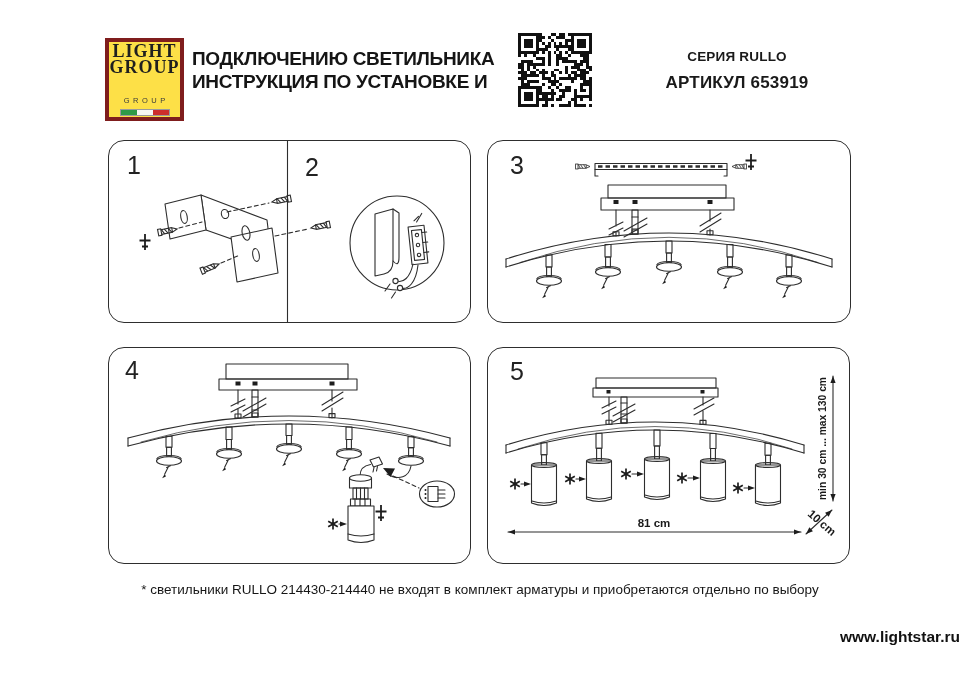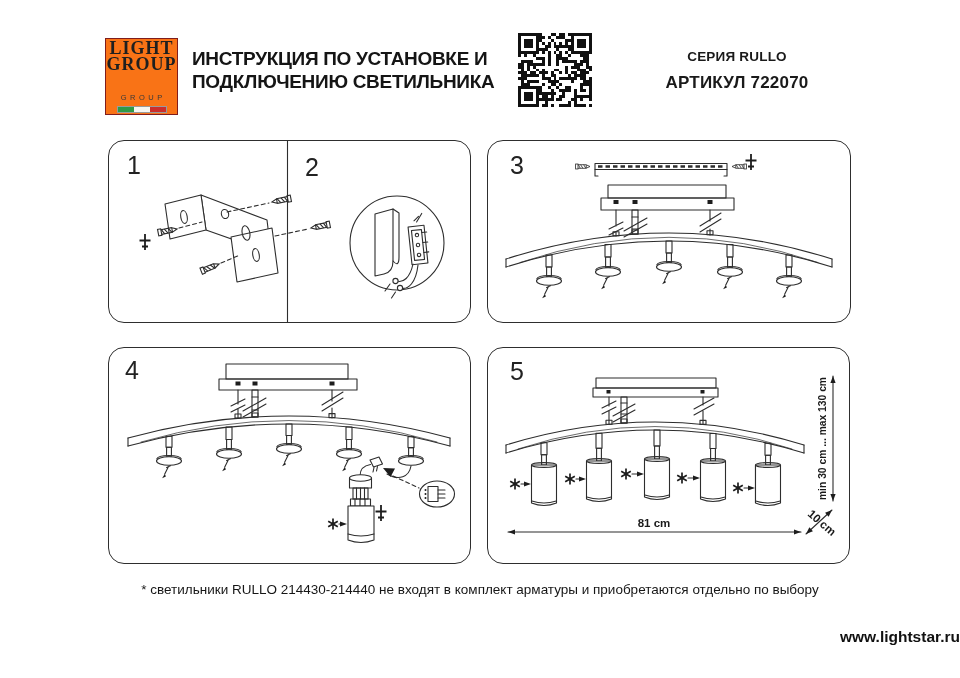--- a/index.html
+++ b/index.html
@@ -1,20 +1,20 @@
 <!DOCTYPE html>
 <html><head>
 <meta charset="utf-8">
 <style>
   html,body{margin:0;padding:0;background:#fff;}
   .page{position:relative;width:960px;height:678px;background:#fff;overflow:hidden;
         font-family:"Liberation Sans",sans-serif;color:#1a1a1a;}
   
-  .logo-box{position:absolute;left:105px;top:38px;width:71px;height:75px;border:1px solid #7f1d1d;
-            display:flex;flex-direction:column;align-items:center;justify-content:center;background:#f97316;}
+  .logo-box{position:absolute;left:105px;top:38px;width:71px;height:75px;border:4px solid #7f1d1d;
+            display:flex;flex-direction:column;align-items:center;justify-content:center;background:#fde047;}
   .logo-word{font-family:"Liberation Serif",serif;font-weight:bold;font-size:18px;line-height:16px;
              letter-spacing:1px;color:#1f1f1f;}
   .logo-group{font-size:7.5px;letter-spacing:3.5px;color:#3a3a3a;margin-top:21px;margin-right:-3.5px;}
   .flag{display:flex;width:48px;height:5px;margin-top:4px;border:0.5px solid #9a9a9a;}
   .flag div{flex:1;}
   .title{position:absolute;left:192px;top:47px;font-weight:bold;font-size:19px;line-height:23px;
          letter-spacing:-0.3px;color:#151515;}
   .qr{position:absolute;left:518px;top:33px;width:74px;height:74px;}
   .series-blk{position:absolute;left:622px;top:49px;width:230px;text-align:center;}
   .series{font-weight:bold;font-size:13.5px;letter-spacing:0.2px;}
@@ -71,31 +71,31 @@
     <div class="logo-word">GROUP</div>
     <div class="logo-group">GROUP</div>
     <div class="flag">
       <div style="background:#2f9a48"></div>
       <div style="background:#f6f6f2"></div>
       <div style="background:#cd2e2c"></div>
     </div>
   </div>
 
   <div class="title">
+    <div>ПОДКЛЮЧЕНИЮ СВЕТИЛЬНИКА</div>
     <div>ИНСТРУКЦИЯ ПО УСТАНОВКЕ И</div>
-    <div>ПОДКЛЮЧЕНИЮ СВЕТИЛЬНИКА</div>
   </div>
 
   <svg id="qr-svg" class="qr" viewBox="0 0 25 25" shape-rendering="crispEdges">
       <path d="M0,0h1v1h-1zM1,0h1v1h-1zM2,0h1v1h-1zM3,0h1v1h-1zM4,0h1v1h-1zM5,0h1v1h-1zM6,0h1v1h-1zM7,0h1v1h-1zM11,0h1v1h-1zM12,0h1v1h-1zM14,0h1v1h-1zM15,0h1v1h-1zM17,0h1v1h-1zM18,0h1v1h-1zM19,0h1v1h-1zM20,0h1v1h-1zM21,0h1v1h-1zM22,0h1v1h-1zM23,0h1v1h-1zM24,0h1v1h-1zM0,1h1v1h-1zM6,1h1v1h-1zM7,1h1v1h-1zM8,1h1v1h-1zM10,1h1v1h-1zM13,1h1v1h-1zM14,1h1v1h-1zM15,1h1v1h-1zM18,1h1v1h-1zM24,1h1v1h-1zM0,2h1v1h-1zM2,2h1v1h-1zM3,2h1v1h-1zM4,2h1v1h-1zM6,2h1v1h-1zM7,2h1v1h-1zM11,2h1v1h-1zM16,2h1v1h-1zM17,2h1v1h-1zM18,2h1v1h-1zM20,2h1v1h-1zM21,2h1v1h-1zM22,2h1v1h-1zM24,2h1v1h-1zM0,3h1v1h-1zM2,3h1v1h-1zM3,3h1v1h-1zM4,3h1v1h-1zM6,3h1v1h-1zM8,3h1v1h-1zM10,3h1v1h-1zM12,3h1v1h-1zM14,3h1v1h-1zM16,3h1v1h-1zM18,3h1v1h-1zM20,3h1v1h-1zM21,3h1v1h-1zM22,3h1v1h-1zM24,3h1v1h-1zM0,4h1v1h-1zM2,4h1v1h-1zM3,4h1v1h-1zM4,4h1v1h-1zM6,4h1v1h-1zM9,4h1v1h-1zM10,4h1v1h-1zM12,4h1v1h-1zM13,4h1v1h-1zM14,4h1v1h-1zM15,4h1v1h-1zM16,4h1v1h-1zM17,4h1v1h-1zM18,4h1v1h-1zM20,4h1v1h-1zM21,4h1v1h-1zM22,4h1v1h-1zM24,4h1v1h-1zM0,5h1v1h-1zM6,5h1v1h-1zM7,5h1v1h-1zM8,5h1v1h-1zM9,5h1v1h-1zM13,5h1v1h-1zM17,5h1v1h-1zM18,5h1v1h-1zM24,5h1v1h-1zM0,6h1v1h-1zM1,6h1v1h-1zM2,6h1v1h-1zM3,6h1v1h-1zM4,6h1v1h-1zM5,6h1v1h-1zM6,6h1v1h-1zM8,6h1v1h-1zM10,6h1v1h-1zM12,6h1v1h-1zM14,6h1v1h-1zM16,6h1v1h-1zM18,6h1v1h-1zM19,6h1v1h-1zM20,6h1v1h-1zM21,6h1v1h-1zM22,6h1v1h-1zM23,6h1v1h-1zM24,6h1v1h-1zM0,7h1v1h-1zM2,7h1v1h-1zM5,7h1v1h-1zM10,7h1v1h-1zM13,7h1v1h-1zM14,7h1v1h-1zM17,7h1v1h-1zM21,7h1v1h-1zM22,7h1v1h-1zM23,7h1v1h-1zM6,8h1v1h-1zM7,8h1v1h-1zM8,8h1v1h-1zM10,8h1v1h-1zM13,8h1v1h-1zM14,8h1v1h-1zM15,8h1v1h-1zM16,8h1v1h-1zM22,8h1v1h-1zM23,8h1v1h-1zM1,9h1v1h-1zM2,9h1v1h-1zM3,9h1v1h-1zM4,9h1v1h-1zM8,9h1v1h-1zM10,9h1v1h-1zM13,9h1v1h-1zM15,9h1v1h-1zM16,9h1v1h-1zM17,9h1v1h-1zM18,9h1v1h-1zM19,9h1v1h-1zM21,9h1v1h-1zM22,9h1v1h-1zM23,9h1v1h-1zM0,10h1v1h-1zM1,10h1v1h-1zM3,10h1v1h-1zM4,10h1v1h-1zM5,10h1v1h-1zM6,10h1v1h-1zM7,10h1v1h-1zM8,10h1v1h-1zM10,10h1v1h-1zM13,10h1v1h-1zM19,10h1v1h-1zM20,10h1v1h-1zM21,10h1v1h-1zM23,10h1v1h-1zM0,11h1v1h-1zM1,11h1v1h-1zM3,11h1v1h-1zM5,11h1v1h-1zM16,11h1v1h-1zM18,11h1v1h-1zM19,11h1v1h-1zM20,11h1v1h-1zM23,11h1v1h-1zM24,11h1v1h-1zM1,12h1v1h-1zM3,12h1v1h-1zM6,12h1v1h-1zM8,12h1v1h-1zM12,12h1v1h-1zM13,12h1v1h-1zM16,12h1v1h-1zM20,12h1v1h-1zM21,12h1v1h-1zM22,12h1v1h-1zM24,12h1v1h-1zM0,13h1v1h-1zM1,13h1v1h-1zM2,13h1v1h-1zM4,13h1v1h-1zM5,13h1v1h-1zM7,13h1v1h-1zM8,13h1v1h-1zM9,13h1v1h-1zM11,13h1v1h-1zM14,13h1v1h-1zM16,13h1v1h-1zM18,13h1v1h-1zM19,13h1v1h-1zM21,13h1v1h-1zM22,13h1v1h-1zM23,13h1v1h-1zM1,14h1v1h-1zM2,14h1v1h-1zM3,14h1v1h-1zM4,14h1v1h-1zM5,14h1v1h-1zM6,14h1v1h-1zM8,14h1v1h-1zM11,14h1v1h-1zM12,14h1v1h-1zM17,14h1v1h-1zM19,14h1v1h-1zM20,14h1v1h-1zM21,14h1v1h-1zM22,14h1v1h-1zM0,15h1v1h-1zM1,15h1v1h-1zM2,15h1v1h-1zM8,15h1v1h-1zM9,15h1v1h-1zM10,15h1v1h-1zM12,15h1v1h-1zM14,15h1v1h-1zM15,15h1v1h-1zM16,15h1v1h-1zM17,15h1v1h-1zM18,15h1v1h-1zM19,15h1v1h-1zM21,15h1v1h-1zM22,15h1v1h-1zM24,15h1v1h-1zM1,16h1v1h-1zM3,16h1v1h-1zM4,16h1v1h-1zM5,16h1v1h-1zM6,16h1v1h-1zM10,16h1v1h-1zM11,16h1v1h-1zM12,16h1v1h-1zM13,16h1v1h-1zM18,16h1v1h-1zM22,16h1v1h-1zM23,16h1v1h-1zM24,16h1v1h-1zM1,17h1v1h-1zM2,17h1v1h-1zM3,17h1v1h-1zM8,17h1v1h-1zM11,17h1v1h-1zM12,17h1v1h-1zM14,17h1v1h-1zM21,17h1v1h-1zM22,17h1v1h-1zM23,17h1v1h-1zM24,17h1v1h-1zM0,18h1v1h-1zM1,18h1v1h-1zM2,18h1v1h-1zM3,18h1v1h-1zM4,18h1v1h-1zM5,18h1v1h-1zM6,18h1v1h-1zM7,18h1v1h-1zM10,18h1v1h-1zM13,18h1v1h-1zM16,18h1v1h-1zM17,18h1v1h-1zM21,18h1v1h-1zM24,18h1v1h-1zM0,19h1v1h-1zM6,19h1v1h-1zM7,19h1v1h-1zM11,19h1v1h-1zM14,19h1v1h-1zM15,19h1v1h-1zM16,19h1v1h-1zM17,19h1v1h-1zM19,19h1v1h-1zM21,19h1v1h-1zM22,19h1v1h-1zM24,19h1v1h-1zM0,20h1v1h-1zM2,20h1v1h-1zM3,20h1v1h-1zM4,20h1v1h-1zM6,20h1v1h-1zM7,20h1v1h-1zM8,20h1v1h-1zM9,20h1v1h-1zM10,20h1v1h-1zM11,20h1v1h-1zM12,20h1v1h-1zM15,20h1v1h-1zM19,20h1v1h-1zM24,20h1v1h-1zM0,21h1v1h-1zM2,21h1v1h-1zM3,21h1v1h-1zM4,21h1v1h-1zM6,21h1v1h-1zM8,21h1v1h-1zM9,21h1v1h-1zM11,21h1v1h-1zM14,21h1v1h-1zM15,21h1v1h-1zM19,21h1v1h-1zM20,21h1v1h-1zM21,21h1v1h-1zM22,21h1v1h-1zM23,21h1v1h-1zM24,21h1v1h-1zM0,22h1v1h-1zM2,22h1v1h-1zM3,22h1v1h-1zM4,22h1v1h-1zM6,22h1v1h-1zM7,22h1v1h-1zM8,22h1v1h-1zM9,22h1v1h-1zM10,22h1v1h-1zM11,22h1v1h-1zM13,22h1v1h-1zM14,22h1v1h-1zM18,22h1v1h-1zM19,22h1v1h-1zM21,22h1v1h-1zM24,22h1v1h-1zM0,23h1v1h-1zM6,23h1v1h-1zM9,23h1v1h-1zM17,23h1v1h-1zM19,23h1v1h-1zM0,24h1v1h-1zM1,24h1v1h-1zM2,24h1v1h-1zM3,24h1v1h-1zM4,24h1v1h-1zM5,24h1v1h-1zM6,24h1v1h-1zM8,24h1v1h-1zM9,24h1v1h-1zM11,24h1v1h-1zM14,24h1v1h-1zM15,24h1v1h-1zM16,24h1v1h-1zM17,24h1v1h-1zM19,24h1v1h-1zM20,24h1v1h-1zM21,24h1v1h-1zM22,24h1v1h-1zM24,24h1v1h-1z" fill="#111"></path>
     </svg>
 
   <div class="series-blk">
     <div class="series">СЕРИЯ RULLO</div>
-    <div class="article">АРТИКУЛ 722070</div>
+    <div class="article">АРТИКУЛ 653919</div>
   </div>
 
   <div class="panel p12">
     <div class="pnum" style="left:18px;top:10px">1</div>
     <div class="pnum" style="left:196px;top:12px">2</div>
     <svg class="draw" viewBox="0 0 361 181">
       <line x1="178.5" y1="0" x2="178.5" y2="181" class="ln"></line>
 
       <g>
         <polygon class="lnf" points="92,54 158,79 162,112 97,89"></polygon>

